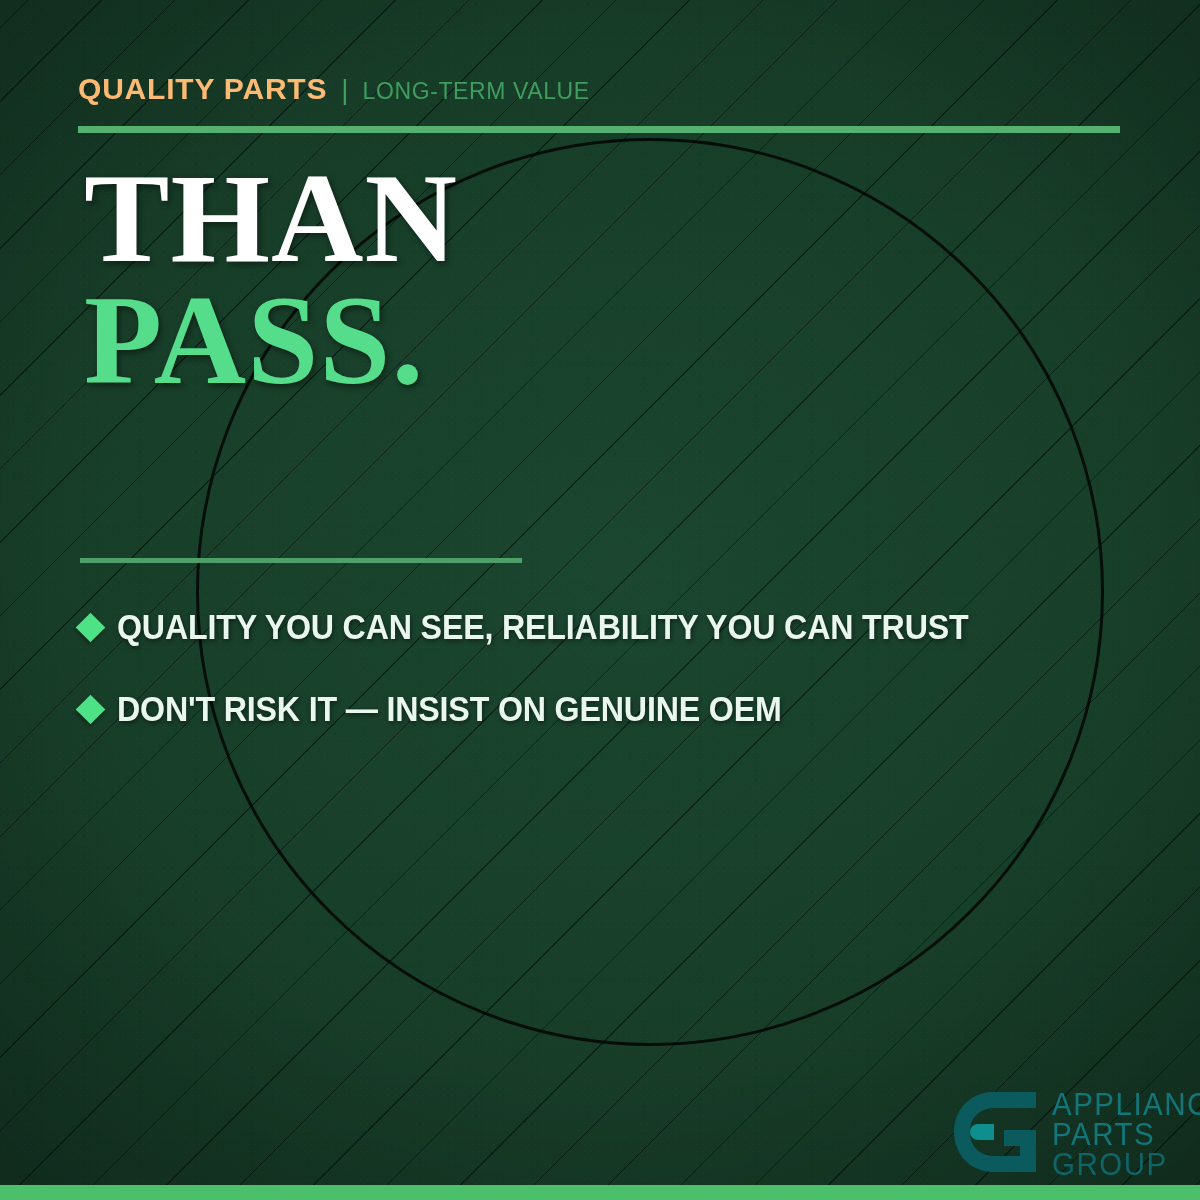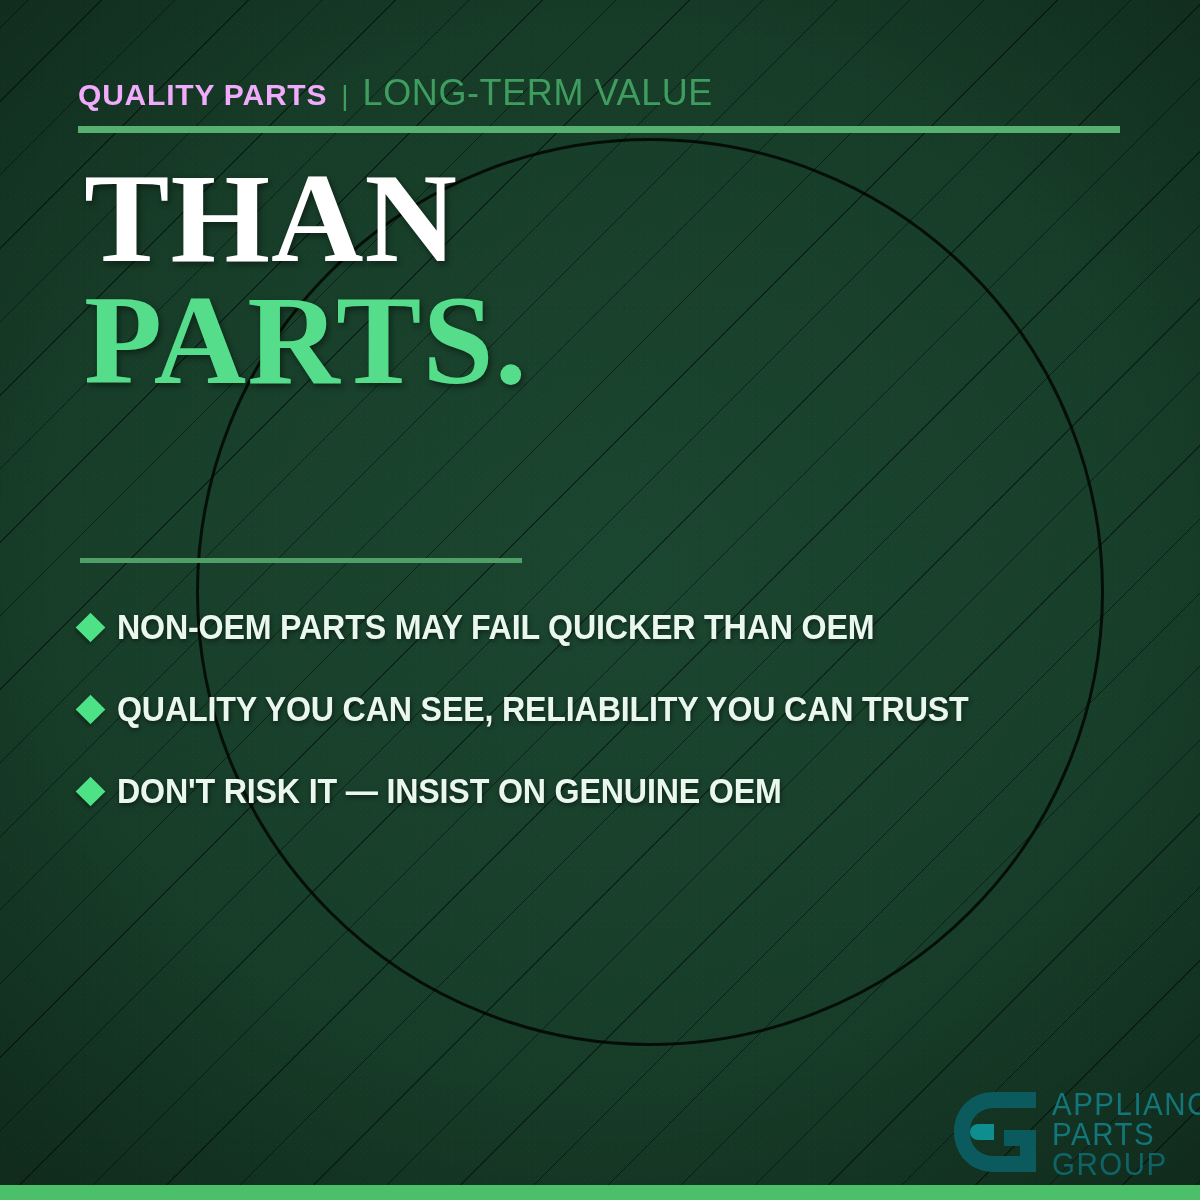--- a/index.html
+++ b/index.html
@@ -75,30 +75,30 @@
     top: 72px;
     display: flex;
     align-items: baseline;
     gap: 14px;
     white-space: nowrap;
   }
   .kicker-main {
     font-size: 30px;
     font-weight: 700;
     letter-spacing: 0.8px;
-    color: #f0abfc;
+    color: #fdba74;
     text-transform: uppercase;
   }
   .kicker-sep {
     font-size: 28px;
     font-weight: 400;
     color: #3f9e5f;
   }
   .kicker-sub {
-    font-size: 36px;
+    font-size: 23px;
     font-weight: 400;
     letter-spacing: 0.6px;
     color: #3f9e5f;
     text-transform: uppercase;
   }
 
   .rule-top {
     position: absolute;
     left: 78px;
     top: 126px;
@@ -231,30 +231,26 @@
     <div class="kicker">
       <span class="kicker-main">QUALITY PARTS</span>
       <span class="kicker-sep">|</span>
       <span class="kicker-sub">LONG-TERM VALUE</span>
     </div>
 
     <div class="rule-top"></div>
 
     <div class="headline">
       <span class="hl-line hl-white">THAN</span>
-      <span class="hl-line hl-green">PARTS.</span>
+      <span class="hl-line hl-green">PASS.</span>
     </div>
 
     <div class="rule-mid"></div>
 
     <div class="bullets">
-      <div class="bullet-row">
-        <span class="diamond"></span>
-        <span class="bullet-text">NON-OEM PARTS MAY FAIL QUICKER THAN OEM</span>
-      </div>
       <div class="bullet-row">
         <span class="diamond"></span>
         <span class="bullet-text">QUALITY YOU CAN SEE, RELIABILITY YOU CAN TRUST</span>
       </div>
       <div class="bullet-row">
         <span class="diamond"></span>
         <span class="bullet-text">DON'T RISK IT — INSIST ON GENUINE OEM</span>
       </div>
     </div>
 

